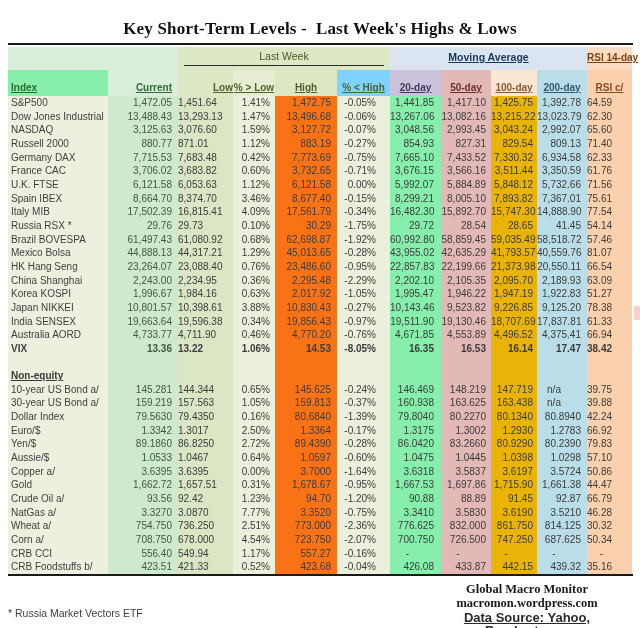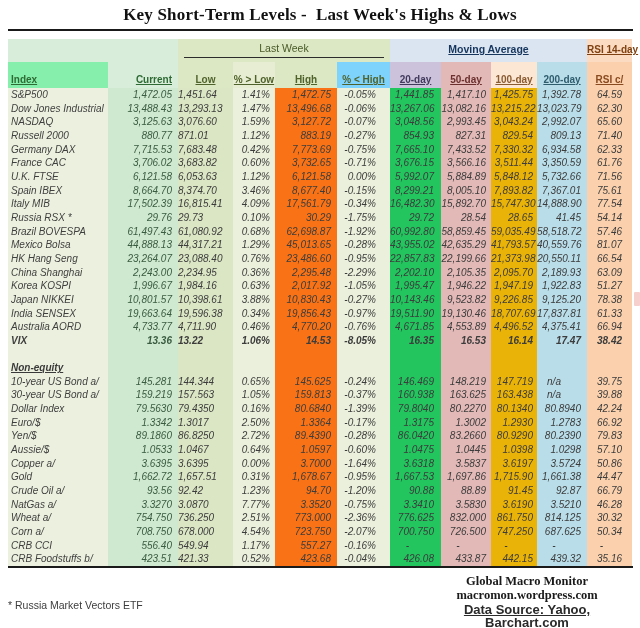--- a/index.html
+++ b/index.html
@@ -1,60 +1,60 @@
 <!DOCTYPE html>
 <html><head>
 <meta charset="utf-8">
 <style>
   html,body{margin:0;padding:0;background:#ffffff;width:640px;height:628px;overflow:hidden;
     font-family:"Liberation Sans",sans-serif;-webkit-font-smoothing:antialiased;}
   .sheet{position:relative;width:640px;height:628px;background:#fff;}
-  .title{margin-top:5px;text-align:center;font-family:"Liberation Serif",serif;
+  .title{margin-top:19px;text-align:center;font-family:"Liberation Serif",serif;
     font-weight:bold;font-size:17px;color:#111;letter-spacing:.2px;white-space:pre;}
   .top-rule{margin:4px 7px 0 8px;border-bottom:2px solid #1a1a1a;}
   .bottom-rule{margin:0 7px 0 8px;border-bottom:2px solid #1a1a1a;}
 
-  .tbl{margin-left:8px;width:520px;margin-top:8px;}
+  .tbl{margin-left:8px;width:520px;margin-top:2px;}
   .trow{display:grid;grid-template-columns:100px 70px 55px 42px 62px 53px 51px 50px 46px 50px 45px;
-    height:13.66px;line-height:13.66px;font-size:10px;color:#3c3c3c;font-style:italic;}
+    height:13.66px;line-height:13.66px;font-size:10px;color:#3c3c3c;}
   .trow.bold .cell{font-weight:bold;}
 
   
   .c-name{background:#ecf1df;text-align:left;padding-left:3px;color:#3f3f3f;white-space:nowrap;}
   .c-cur {background:#cfe9d0;text-align:right;padding-right:6px;color:#3a5c40;}
   .c-low {background:#dbe6c4;text-align:left;padding-right:6px;}
   .c-pl  {background:#eaf0db;text-align:right;padding-right:5px;}
   .c-high{background:#f97316;text-align:right;padding-right:6px;}
   .c-ph  {background:#eaf0db;text-align:right;padding-right:14px;}
-  .c-20  {background:#22c55e;text-align:right;padding-right:7px;}
+  .c-20  {background:#86efac;text-align:right;padding-right:7px;}
   .c-50  {background:#e2b9b7;text-align:right;padding-right:5px;}
   .c-100 {background:#eab308;text-align:right;padding-right:4px;}
   .c-200 {background:#b9dde9;text-align:right;padding-right:6px;}
-  .c-rsi {background:#fad0ad;text-align:center;}
+  .c-rsi {background:#fad0ad;text-align:left;}
   .cell{overflow:visible;}
   .cell.center{text-align:center;padding-right:16px;}
 
   
   .band{display:grid;grid-template-columns:100px 70px 55px 42px 62px 53px 51px 50px 46px 50px 45px;height:23px;}
   .band-left{grid-column:1 / span 2;background:#d8edda;}
   .band-lw{grid-column:3 / span 4;background:#dce8c4;display:flex;align-items:flex-start;justify-content:center;}
   .band-lw .lw-inner{width:94%;text-align:center;font-size:10.5px;color:#4a5a28;padding-top:3px;
     border-bottom:1.4px solid #2c2c2c;padding-bottom:3px;}
   .band-ma{grid-column:7 / span 4;background:#dbe5f1;text-align:center;}
   .band-ma span{font-size:10.5px;font-weight:bold;color:#17365d;text-decoration:underline;line-height:21px;}
   .band-rsi{grid-column:11;background:#fbdcc2;text-align:center;}
   .band-rsi span{font-size:10px;font-weight:bold;color:#7f4012;text-decoration:underline;line-height:21px;white-space:nowrap;}
 
   
   .subh{display:grid;grid-template-columns:100px 70px 55px 42px 62px 53px 51px 50px 46px 50px 45px;height:26px;}
   .subh .hcell{display:flex;align-items:flex-end;padding-bottom:3px;font-size:10px;font-weight:bold;}
   .subh .hu{text-decoration:underline;}
   .h-name{background:#86efac;justify-content:flex-start;padding-left:3px;color:#2e6b34;}
   .h-cur {background:#d8edda;justify-content:flex-end;padding-right:6px;color:#2e6b34;}
-  .h-low {background:#dce8c4;justify-content:center;color:#50622b;}
+  .h-low {background:#dce8c4;justify-content:flex-end;color:#50622b;}
   .h-pl  {background:#e6edd2;justify-content:center;color:#50622b;}
   .h-high{background:#dce8c4;justify-content:center;color:#50622b;}
   .h-ph  {background:#7dd3fc;justify-content:center;color:#50622b;}
   .h-20  {background:#ccc2dc;justify-content:center;color:#413a5c;}
   .h-50  {background:#e2b9b7;justify-content:center;color:#6b302e;}
   .h-100 {background:#fce6d4;justify-content:center;color:#8a5a30;}
   .h-200 {background:#b9dde9;justify-content:center;color:#2f5d6e;}
   .h-rsi {background:#fad0ad;justify-content:center;color:#8a4a20;}
 
   .section-text{font-weight:bold;text-decoration:underline;color:#3a3a3a;}

